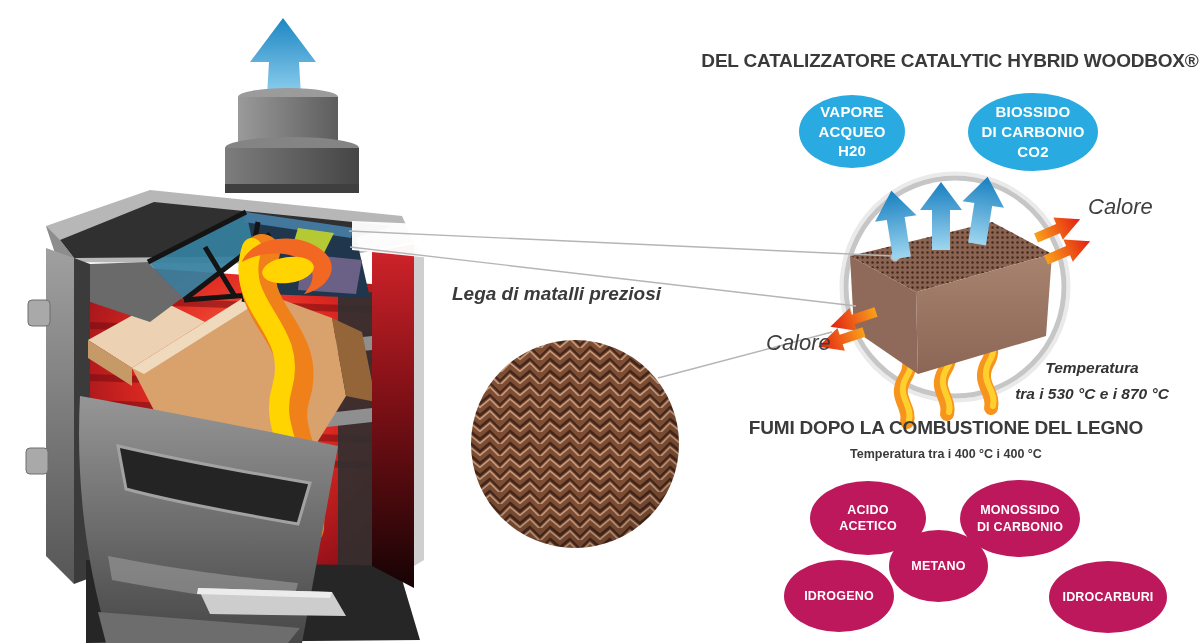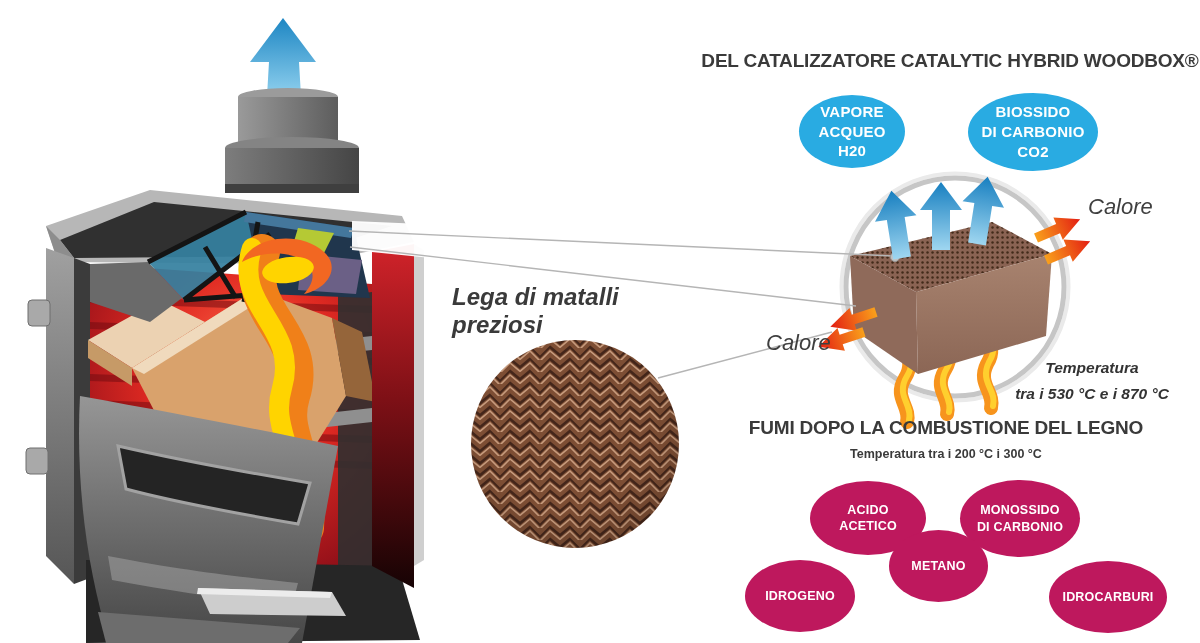--- a/index.html
+++ b/index.html
@@ -11,29 +11,29 @@
   .title1{left:720px;top:8px;width:470px;}
   .title2{left:700px;top:50px;width:500px;}
   .bubble{position:absolute;border-radius:50%;display:flex;align-items:center;justify-content:center;
           text-align:center;white-space:pre-line;color:#fff;font-weight:bold;}
   .b-blue{background:#29abe2;font-size:15px;line-height:1.32;letter-spacing:.2px;}
   .b-gray{background:#be185d;font-size:12.5px;line-height:1.3;letter-spacing:.2px;}
   .vapore{left:799px;top:95px;width:106px;height:73px;}
   .biossido{left:968px;top:93px;width:130px;height:78px;}
   .acido{left:810px;top:481px;width:116px;height:74px;}
   .monossido{left:960px;top:480px;width:120px;height:77px;}
-  .idrogeno{left:745px;top:560px;width:110px;height:72px;}
+  .idrogeno{left:784px;top:560px;width:110px;height:72px;}
   .metano{left:889px;top:530px;width:99px;height:72px;}
   .idrocarburi{left:1049px;top:561px;width:118px;height:72px;}
   .calore{font-style:italic;font-size:22px;color:#3f3f3f;}
   .calore-r{left:1088px;top:194px;}
   .calore-l{left:766px;top:330px;}
   .tempnote{left:995px;top:355px;width:194px;text-align:center;font-style:italic;
             font-weight:600;font-size:15.5px;line-height:26px;color:#333;white-space:pre-line;}
-  .lega{left:452px;top:283px;width:260px;font-style:italic;font-weight:600;font-size:24px;color:#3a3a3a;}
+  .lega{left:452px;top:283px;width:260px;font-style:italic;font-weight:600;font-size:19px;color:#3a3a3a;}
   .sec2t{left:730px;top:417px;width:432px;}
   .sec2s{left:730px;top:447px;width:432px;text-align:center;font-weight:bold;font-size:12.5px;color:#3a3a3a;}
 </style>
 </head>
 <body>
 
 <div id="canvas">
 
   <svg id="art" viewBox="0 0 1200 643" xmlns="http://www.w3.org/2000/svg">
     <defs>
@@ -227,21 +227,21 @@
 
   <div class="label calore calore-r">Calore</div>
   <div class="label calore calore-l">Calore</div>
 
   <div class="label tempnote">Temperatura
 tra i 530 °C e i 870 °C</div>
 
   <div class="label lega">Lega di matalli preziosi</div>
 
   <div class="label hdr sec2t">FUMI DOPO LA COMBUSTIONE DEL LEGNO</div>
-  <div class="label sec2s">Temperatura tra i 200 °C i 300 °C</div>
+  <div class="label sec2s">Temperatura tra i 400 °C i 400 °C</div>
 
   <div class="bubble b-gray acido">ACIDO
 ACETICO</div>
   <div class="bubble b-gray monossido">MONOSSIDO
 DI CARBONIO</div>
   <div class="bubble b-gray idrogeno">IDROGENO</div>
   <div class="bubble b-gray metano">METANO</div>
   <div class="bubble b-gray idrocarburi">IDROCARBURI</div>
 
 </div>

